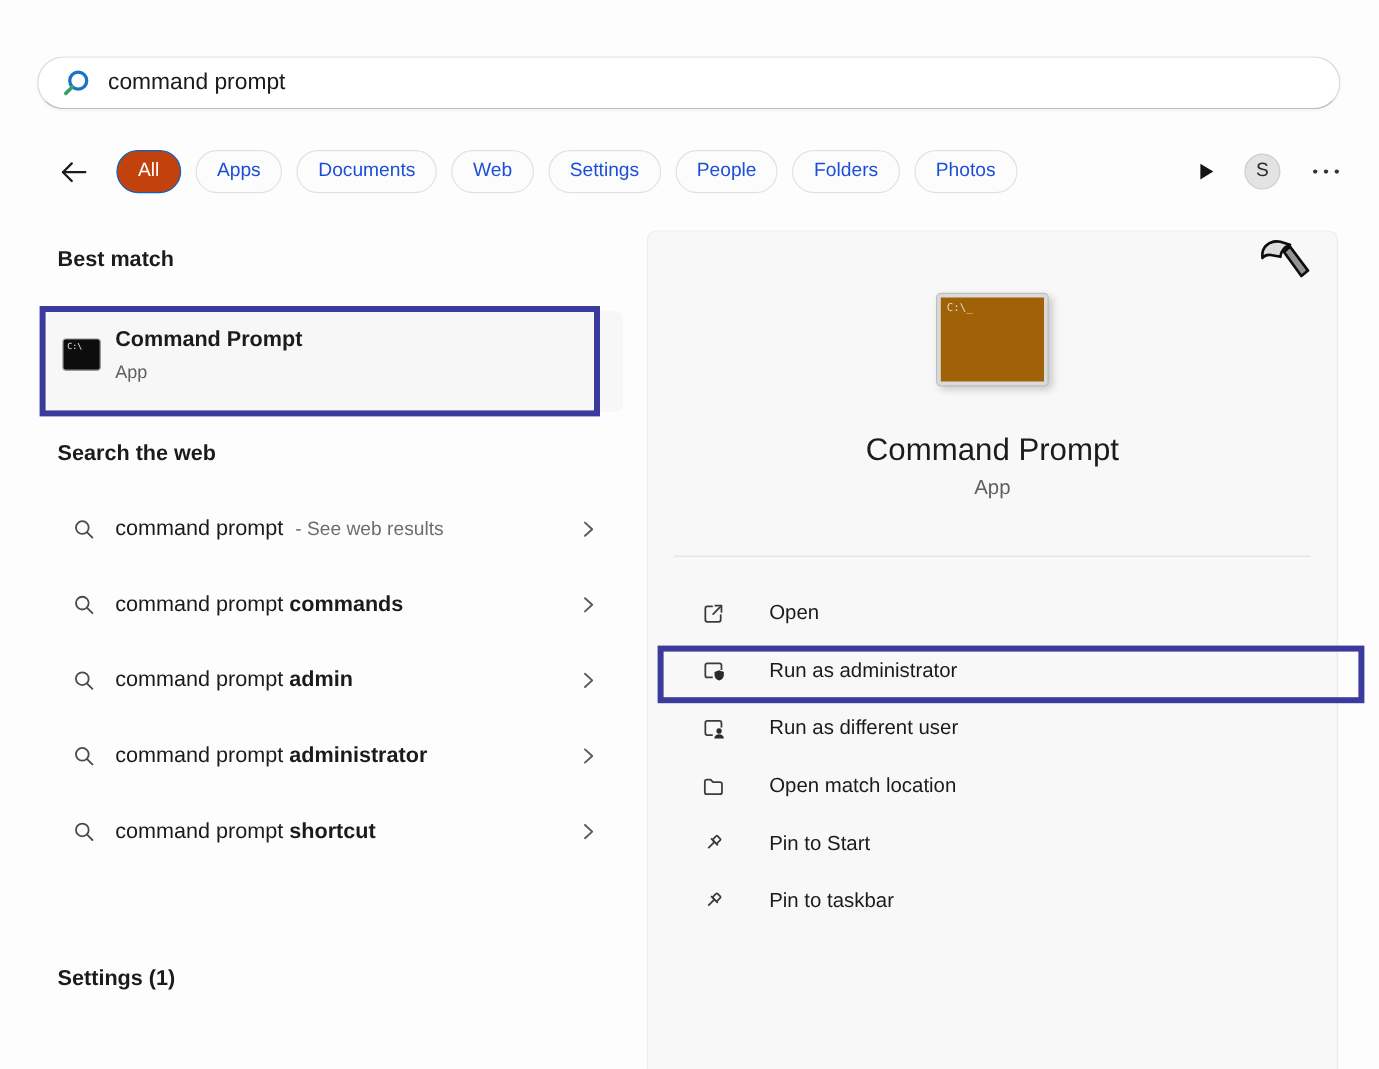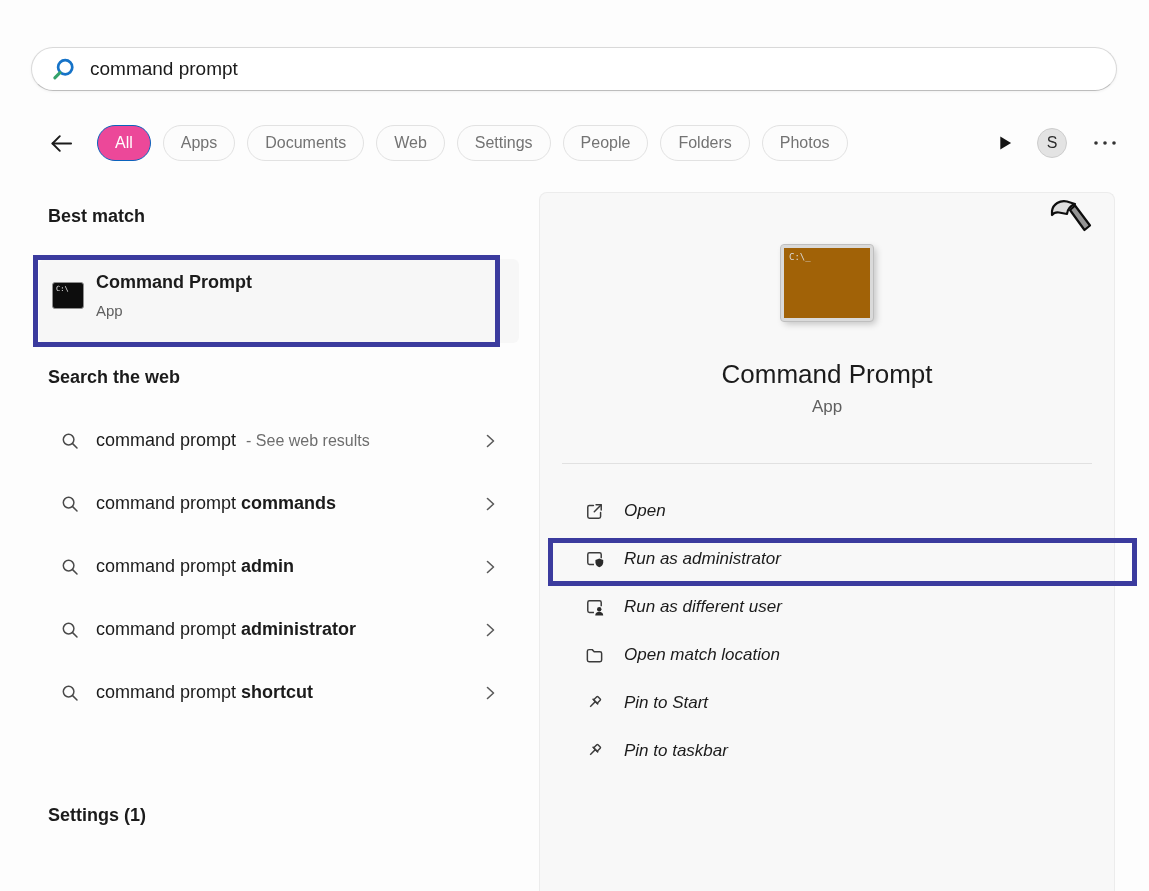--- a/index.html
+++ b/index.html
@@ -24,24 +24,24 @@
   }
 
   
   .tabs {
     position:absolute; left:48px; top:120px; right:30px; height:46px;
     display:flex; align-items:center; gap:12px;
   }
   .back-btn { display:flex; align-items:center; margin-right:10px; cursor:pointer; }
   .pill {
     padding:8px 17px; border-radius:20px; background:#fcfcfc;
-    border:1px solid #e2e2e2; font-size:16px; color:#737373;
+    border:1px solid #e2e2e2; font-size:16px; color:#1d4ed8;
     white-space:nowrap; cursor:pointer;
   }
-  .pill.active { background:#ec4899; border-color:#0a63bd; color:#fff; }
+  .pill.active { background:#c2410c; border-color:#0a63bd; color:#fff; }
   .tabs-right { margin-left:auto; display:flex; align-items:center; gap:24px; }
   .avatar {
     width:30px; height:30px; border-radius:50%; background:#e3e3e3;
     border:1px solid #cdcdcd; display:flex; align-items:center; justify-content:center;
     font-size:16px; color:#2b2b2b; cursor:pointer;
   }
   .icon-btn { display:flex; align-items:center; cursor:pointer; }
 
   
   .section-h { position:absolute; left:48px; font-size:18px; font-weight:700; color:#1b1b1b; }
@@ -85,22 +85,22 @@
     border:3px solid #dadada; outline:1px solid #bfbfbf; border-radius:3px;
     box-shadow:3px 3px 7px rgba(0,0,0,.22);
     color:#dcdcdc; font-family:"DejaVu Sans Mono", monospace; font-size:9px;
     padding:4px 0 0 5px;
   }
   .pv-title { position:absolute; top:166px; left:0; right:0; text-align:center; font-size:26px; color:#1b1b1b; }
   .pv-sub   { position:absolute; top:204px; left:0; right:0; text-align:center; font-size:17px; color:#5f5f5f; }
   .pv-divider { position:absolute; top:270px; left:22px; right:22px; height:1px; background:#e1e1e1; }
   .actions { position:absolute; top:294px; left:0; right:0; }
   .arow {
-    height:48px; display:flex; align-items:center; padding-left:44px; gap:19px;
-    font-size:17px; color:#1b1b1b; cursor:pointer;font-style:italic;
+    height:48px; display:flex; align-items:center; padding-left:44px; gap:36px;
+    font-size:17px; color:#1b1b1b; cursor:pointer;
   }
   .arow .aicon { flex:0 0 auto; display:flex; }
 
   
   .ann-box { position:absolute; border:5px solid #3b3b9e; pointer-events:none; z-index:10; }
   .ann-best { left:33px; top:255px; width:467px; height:92px; }
   .ann-admin { left:548px; top:538px; width:589px; height:48px; }
   .ann-hammer { position:absolute; left:1044px; top:195px; z-index:11; pointer-events:none; }
 </style>
 </head>

